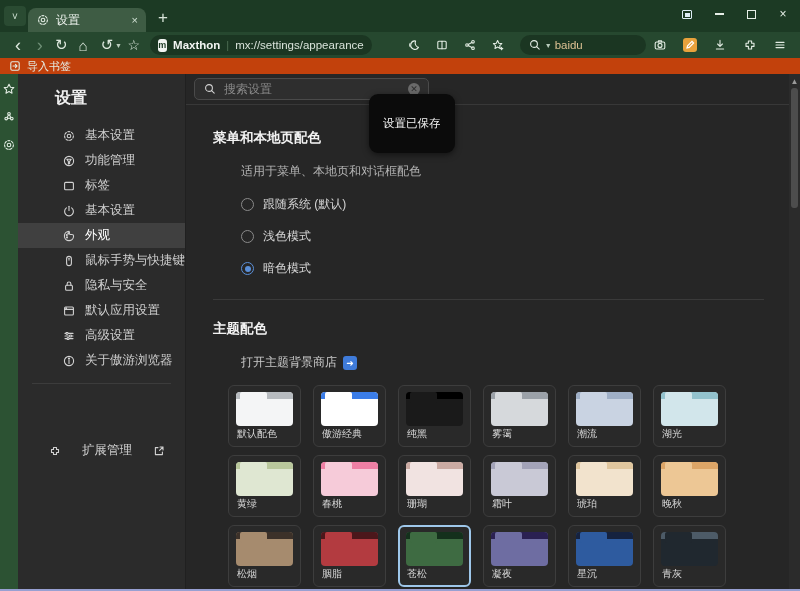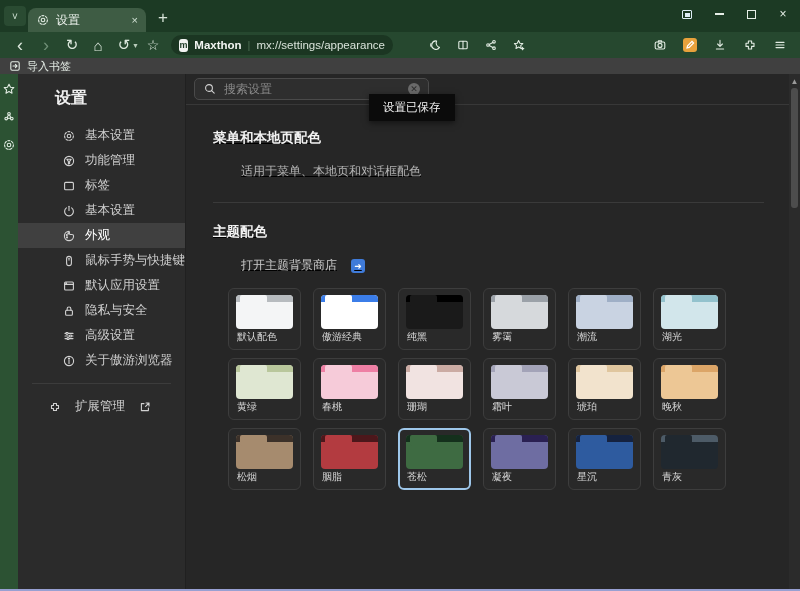--- a/index.html
+++ b/index.html
@@ -37,62 +37,62 @@
   .addr-sep { color:#4d6e54; font-size:11px; }
   .addr-url { color:#d9e3da; font-size:11.5px; white-space:nowrap; }
   .mid-icons { display:flex; align-items:center; gap:4px; margin-left:24px; }
   .searchbar { display:flex; align-items:center; height:20px; width:150px; background:#1b3622; border-radius:11px;
     margin-left:8px; padding:0 8px; gap:3px; }
   .search-caret { font-size:7px; color:#b9ccbc; }
   .search-text { color:#dcc193; font-size:11.5px; }
   .right-icons { display:flex; align-items:center; gap:6px; margin-left:auto; }
   .note-ico { width:14px; height:14px; background:#e8a23c; border-radius:3px; display:flex; align-items:center; justify-content:center; }
 
-  .bookmarkbar { height:16px; background:#404040; display:flex; align-items:center; padding:0 8px; gap:5px; }
+  .bookmarkbar { height:16px; background:#c2410c; display:flex; align-items:center; padding:0 8px; gap:5px; }
   .bookmarkbar span.lbl { color:#e4ece5; font-size:11px; }
 
   
   .main { display:flex; height:515px; }
   .rail { width:18px; background:#2c5233; display:flex; flex-direction:column; align-items:center; padding-top:8px; gap:14px; }
   .rail .ric { color:#dce6dd; display:flex; }
 
   .sidebar { width:167px; background:#2b2b2b; display:flex; flex-direction:column; padding-top:6px; }
   .sb-title { color:#f0f0f0; font-size:16px; font-weight:bold; padding:8px 0 14px 37px; }
   .sb-item { height:25px; display:flex; align-items:center; gap:9px; padding-left:44px; color:#cfcfcf; font-size:12.5px; cursor:default; }
   .sb-item.sel { background:#404040; color:#ffffff; }
   .sb-item .sic { display:flex; width:14px; justify-content:center; }
   .sb-sep { height:1px; background:#3c3c3c; margin:10px 14px 10px 14px; }
-  .sb-foot { height:25px; display:flex; align-items:center; gap:13px; padding-left:30px; color:#cfcfcf; font-size:12.5px; }
+  .sb-foot { height:25px; display:flex; align-items:center; gap:20px; padding-left:30px; color:#cfcfcf; font-size:12.5px;margin-top:44px; }
 
   .content { position:relative; flex:1; background:#262626; border-left:1px solid #202020; overflow:hidden; }
   .c-header { height:31px; border-bottom:1px solid #383838; display:flex; align-items:center; padding:0 22px 0 8px; }
   .c-search { width:235px; height:22px; background:#2e2e2e; border:1px solid #4a4a4a; border-radius:5px;
     display:flex; align-items:center; padding:0 8px; gap:7px; }
   .c-search input { flex:1; background:transparent; border:none; outline:none; color:#cfcfcf; font-size:12px;
     font-family:"Liberation Sans","DejaVu Sans",sans-serif; }
   .c-search input::placeholder { color:#8a8a8a; }
   .clear-ic { width:12px; height:12px; border-radius:50%; background:#6a6a6a; color:#2e2e2e; font-size:9px;
     display:flex; align-items:center; justify-content:center; line-height:1; }
   .restore-btn { margin-left:auto; height:22px; padding:0 10px; border:1px solid #5b7fae; border-radius:4px;
     background:transparent; color:#c6d5ea; font-size:11.5px; display:flex; align-items:center;
     font-family:"Liberation Sans","DejaVu Sans",sans-serif; }
 
   .toast { position:absolute; left:183px; top:20px; background:#0b0b0b; color:#f2f2f2; font-size:11.5px;
-    padding:6px 14px; border-radius:0; box-shadow:0 2px 6px rgba(0,0,0,.5); z-index:5; }
-
-  .c-scroll { padding:24px 16px 0 27px;text-decoration:underline; }
+    padding:22px 14px; border-radius:9px; box-shadow:0 2px 6px rgba(0,0,0,.5); z-index:5; }
+
+  .c-scroll { padding:24px 16px 0 27px; }
   .sec-title { color:#f2f2f2; font-size:13.5px; font-weight:bold; margin-bottom:16px; }
   .sec-desc { color:#b4b4b4; font-size:12px; margin:0 0 16px 28px; }
   .radio-row { display:flex; align-items:center; gap:9px; margin:0 0 15px 28px; }
   .radio { width:13px; height:13px; border-radius:50%; border:1.5px solid #8a8a8a; position:relative; }
   .radio.on { border-color:#5a8fd8; }
   .radio.on:after { content:""; position:absolute; left:2.5px; top:2.5px; width:6px; height:6px; border-radius:50%; background:#5a8fd8; }
   .radio-lbl { color:#d6d6d6; font-size:12px; }
   .sec-div { height:1px; background:#3a3a3a; margin:22px 20px 20px 0; }
-  .store-row { display:flex; align-items:center; gap:14px; margin:0 0 14px 28px; }
+  .store-row { display:flex; align-items:center; gap:6px; margin:0 0 14px 28px; }
   .store-lbl { color:#c9c9c9; font-size:12px; }
   .store-ic { width:14px; height:14px; background:#3f7bd9; border-radius:3px; color:#fff; font-size:9px;
     display:flex; align-items:center; justify-content:center; }
 
   .themes-grid { display:grid; grid-template-columns:repeat(6,73px); gap:8px 12px; margin-left:15px; }
   .tile { width:73px; height:62px; border:1px solid #3d3d3d; border-radius:6px; background:#292929; position:relative; }
   .tile.sel { border:2px solid #9ec7ea; }
   .mini { position:absolute; left:7px; top:6px; width:57px; height:34px; border-radius:4px; overflow:hidden; }
   .tile.sel .mini { left:6px; top:5px; }
   .mini .band { position:absolute; left:0; top:0; right:0; height:7px; }
@@ -180,20 +180,30 @@
           </svg>
         </div>
       <div class="nico">
           <svg width="14" height="14" viewBox="0 0 14 14" fill="none" stroke="#e2ece3" stroke-width="1.1" stroke-linecap="round" stroke-linejoin="round">
             <path d="M6.6 2.6l1.3 2.6 2.9.4-2.1 2 .5 2.9-2.6-1.4-2.6 1.4.5-2.9-2.1-2 2.9-.4z"></path>
             <path d="M10.6 9.4v2.4M9.4 10.6h2.4"></path>
           </svg>
         </div>
     </div>
 
+    <div class="searchbar">
+      <span>
+          <svg width="14" height="14" viewBox="0 0 14 14" fill="none" stroke="#e2ece3" stroke-width="1.1" stroke-linecap="round" stroke-linejoin="round">
+            <circle cx="6" cy="6" r="3.4"></circle>
+            <path d="M8.6 8.6l2.6 2.6"></path>
+          </svg>
+        </span>
+      <span class="search-caret">▼</span>
+      <span class="search-text">baidu</span>
+    </div>
 
     <div class="right-icons">
       <div class="nico">
           <svg width="14" height="14" viewBox="0 0 14 14" fill="none" stroke="#e2ece3" stroke-width="1.1" stroke-linecap="round" stroke-linejoin="round">
             <rect x="2.2" y="4" width="9.6" height="7" rx="1.4"></rect>
             <circle cx="7" cy="7.4" r="2"></circle>
             <path d="M5.4 4V2.9h3.2V4"></path>
           </svg>
         </div>
       <div class="nico">
@@ -308,35 +318,35 @@
               <svg width="14" height="14" viewBox="0 0 14 14" fill="none" stroke="#d2d2d2" stroke-width="1.1" stroke-linecap="round" stroke-linejoin="round">
                 <rect x="4.6" y="2.4" width="4.8" height="9.2" rx="2.4"></rect>
                 <path d="M7 4.2v1.9"></path>
               </svg>
             </span>
             <span>鼠标手势与快捷键</span>
           </div>
           <div class="sb-item">
             <span class="sic">
               <svg width="14" height="14" viewBox="0 0 14 14" fill="none" stroke="#d2d2d2" stroke-width="1.1" stroke-linecap="round" stroke-linejoin="round">
+                <rect x="3.6" y="6.3" width="6.8" height="5" rx="1"></rect>
+                <path d="M5.1 6.3V4.9a1.9 1.9 0 0 1 3.8 0v1.4"></path>
+              </svg>
+            </span>
+            <span>隐私与安全</span>
+          </div>
+          <div class="sb-item">
+            <span class="sic">
+              <svg width="14" height="14" viewBox="0 0 14 14" fill="none" stroke="#d2d2d2" stroke-width="1.1" stroke-linecap="round" stroke-linejoin="round">
                 <rect x="2.6" y="3" width="8.8" height="8" rx="1"></rect>
                 <path d="M2.6 5.4h8.8"></path>
                 <circle cx="4.2" cy="4.2" r=".4" fill="#d2d2d2"></circle>
               </svg>
             </span>
             <span>默认应用设置</span>
-          </div>
-          <div class="sb-item">
-            <span class="sic">
-              <svg width="14" height="14" viewBox="0 0 14 14" fill="none" stroke="#d2d2d2" stroke-width="1.1" stroke-linecap="round" stroke-linejoin="round">
-                <rect x="3.6" y="6.3" width="6.8" height="5" rx="1"></rect>
-                <path d="M5.1 6.3V4.9a1.9 1.9 0 0 1 3.8 0v1.4"></path>
-              </svg>
-            </span>
-            <span>隐私与安全</span>
           </div>
           <div class="sb-item">
             <span class="sic">
               <svg width="14" height="14" viewBox="0 0 14 14" fill="none" stroke="#d2d2d2" stroke-width="1.1" stroke-linecap="round" stroke-linejoin="round">
                 <path d="M3 4.4h8M3 7h8M3 9.6h8"></path>
                 <rect x="4.4" y="3.5" width="1.6" height="1.8" fill="#2b2b2b" stroke-width="1"></rect>
                 <rect x="8" y="6.1" width="1.6" height="1.8" fill="#2b2b2b" stroke-width="1"></rect>
                 <rect x="5.4" y="8.7" width="1.6" height="1.8" fill="#2b2b2b" stroke-width="1"></rect>
               </svg>
             </span>
@@ -382,20 +392,34 @@
           <input placeholder="搜索设置" style="">
           <span class="clear-ic">✕</span>
         </div>
       </div>
 
       <div class="toast">设置已保存</div>
 
       <div class="c-scroll">
         <div class="sec-title">菜单和本地页配色</div>
         <div class="sec-desc">适用于菜单、本地页和对话框配色</div>
+        <div id="mode-options">
+            <div class="radio-row">
+              <span class="radio"></span>
+              <span class="radio-lbl">跟随系统 (默认)</span>
+            </div>
+            <div class="radio-row">
+              <span class="radio"></span>
+              <span class="radio-lbl">浅色模式</span>
+            </div>
+            <div class="radio-row">
+              <span class="radio on"></span>
+              <span class="radio-lbl">暗色模式</span>
+            </div>
+          </div>
         <div class="sec-div"></div>
         <div class="sec-title">主题配色</div>
         <div class="store-row">
           <span class="store-lbl">打开主题背景商店</span>
           <span class="store-ic">➜</span>
         </div>
         <div class="themes-grid" id="themes-grid">
             <div class="tile">
               <div class="mini" style="background:#f4f5f6">
                 <div class="band" style="background:#b7bbbf"></div>

